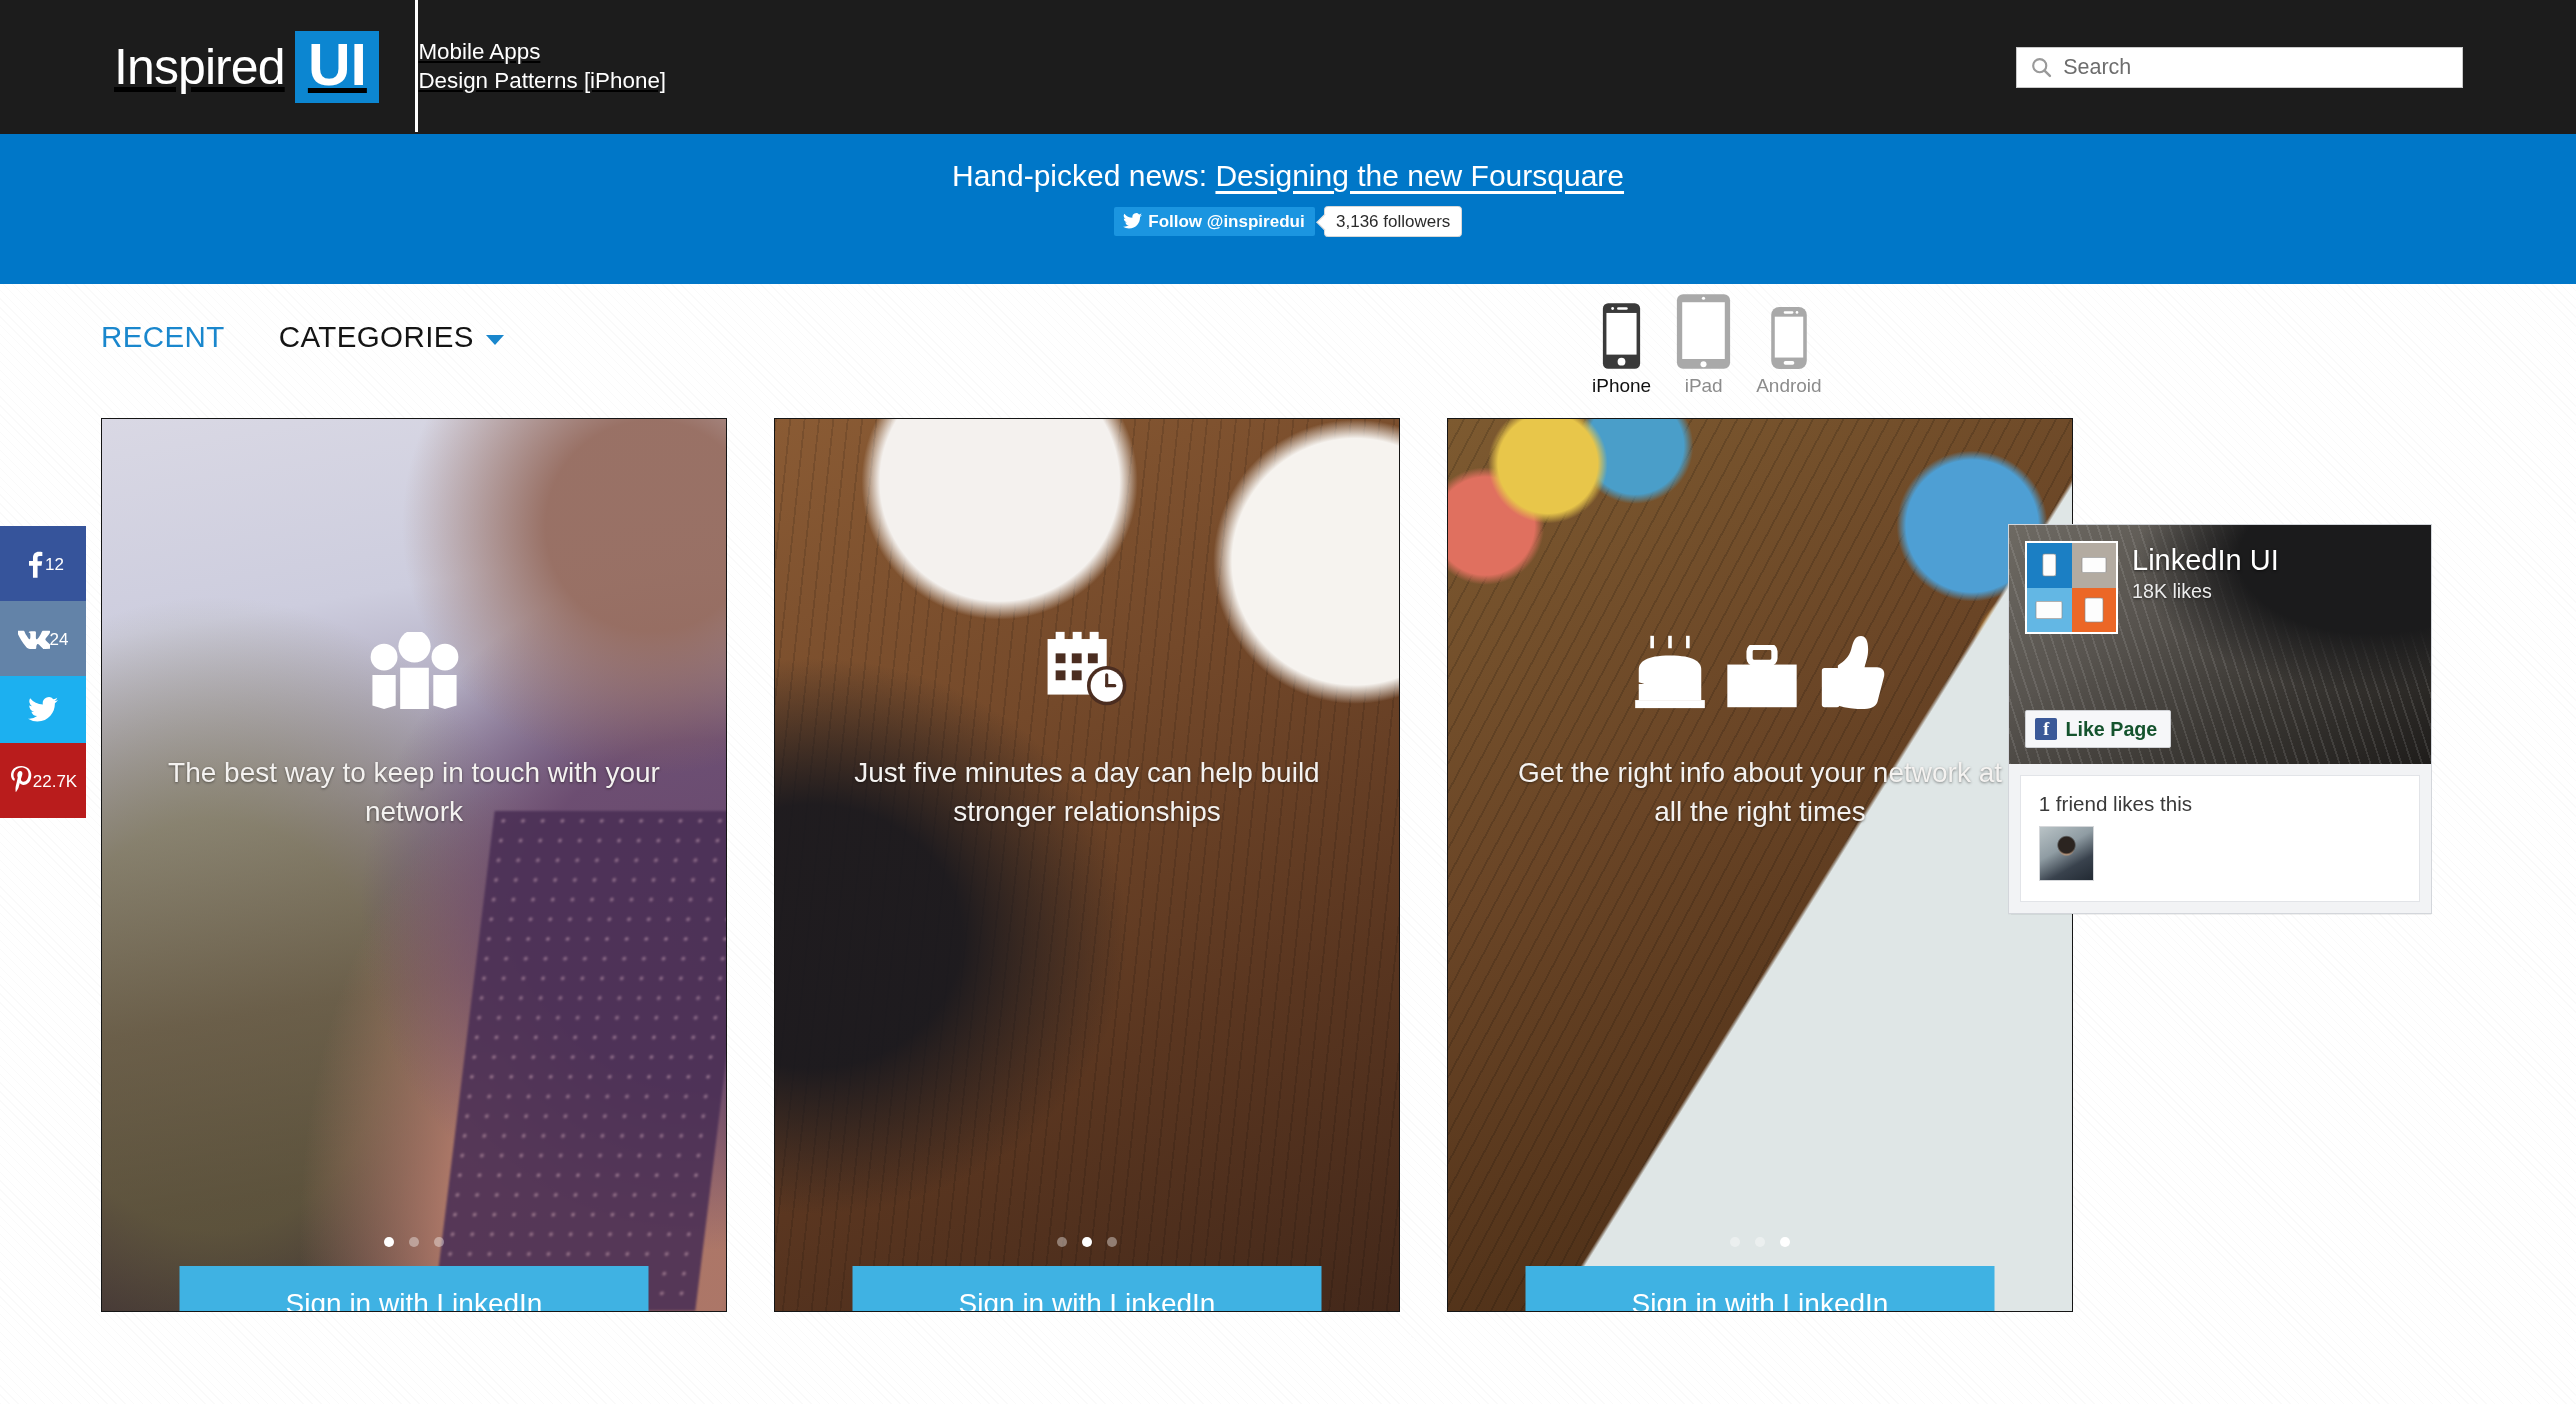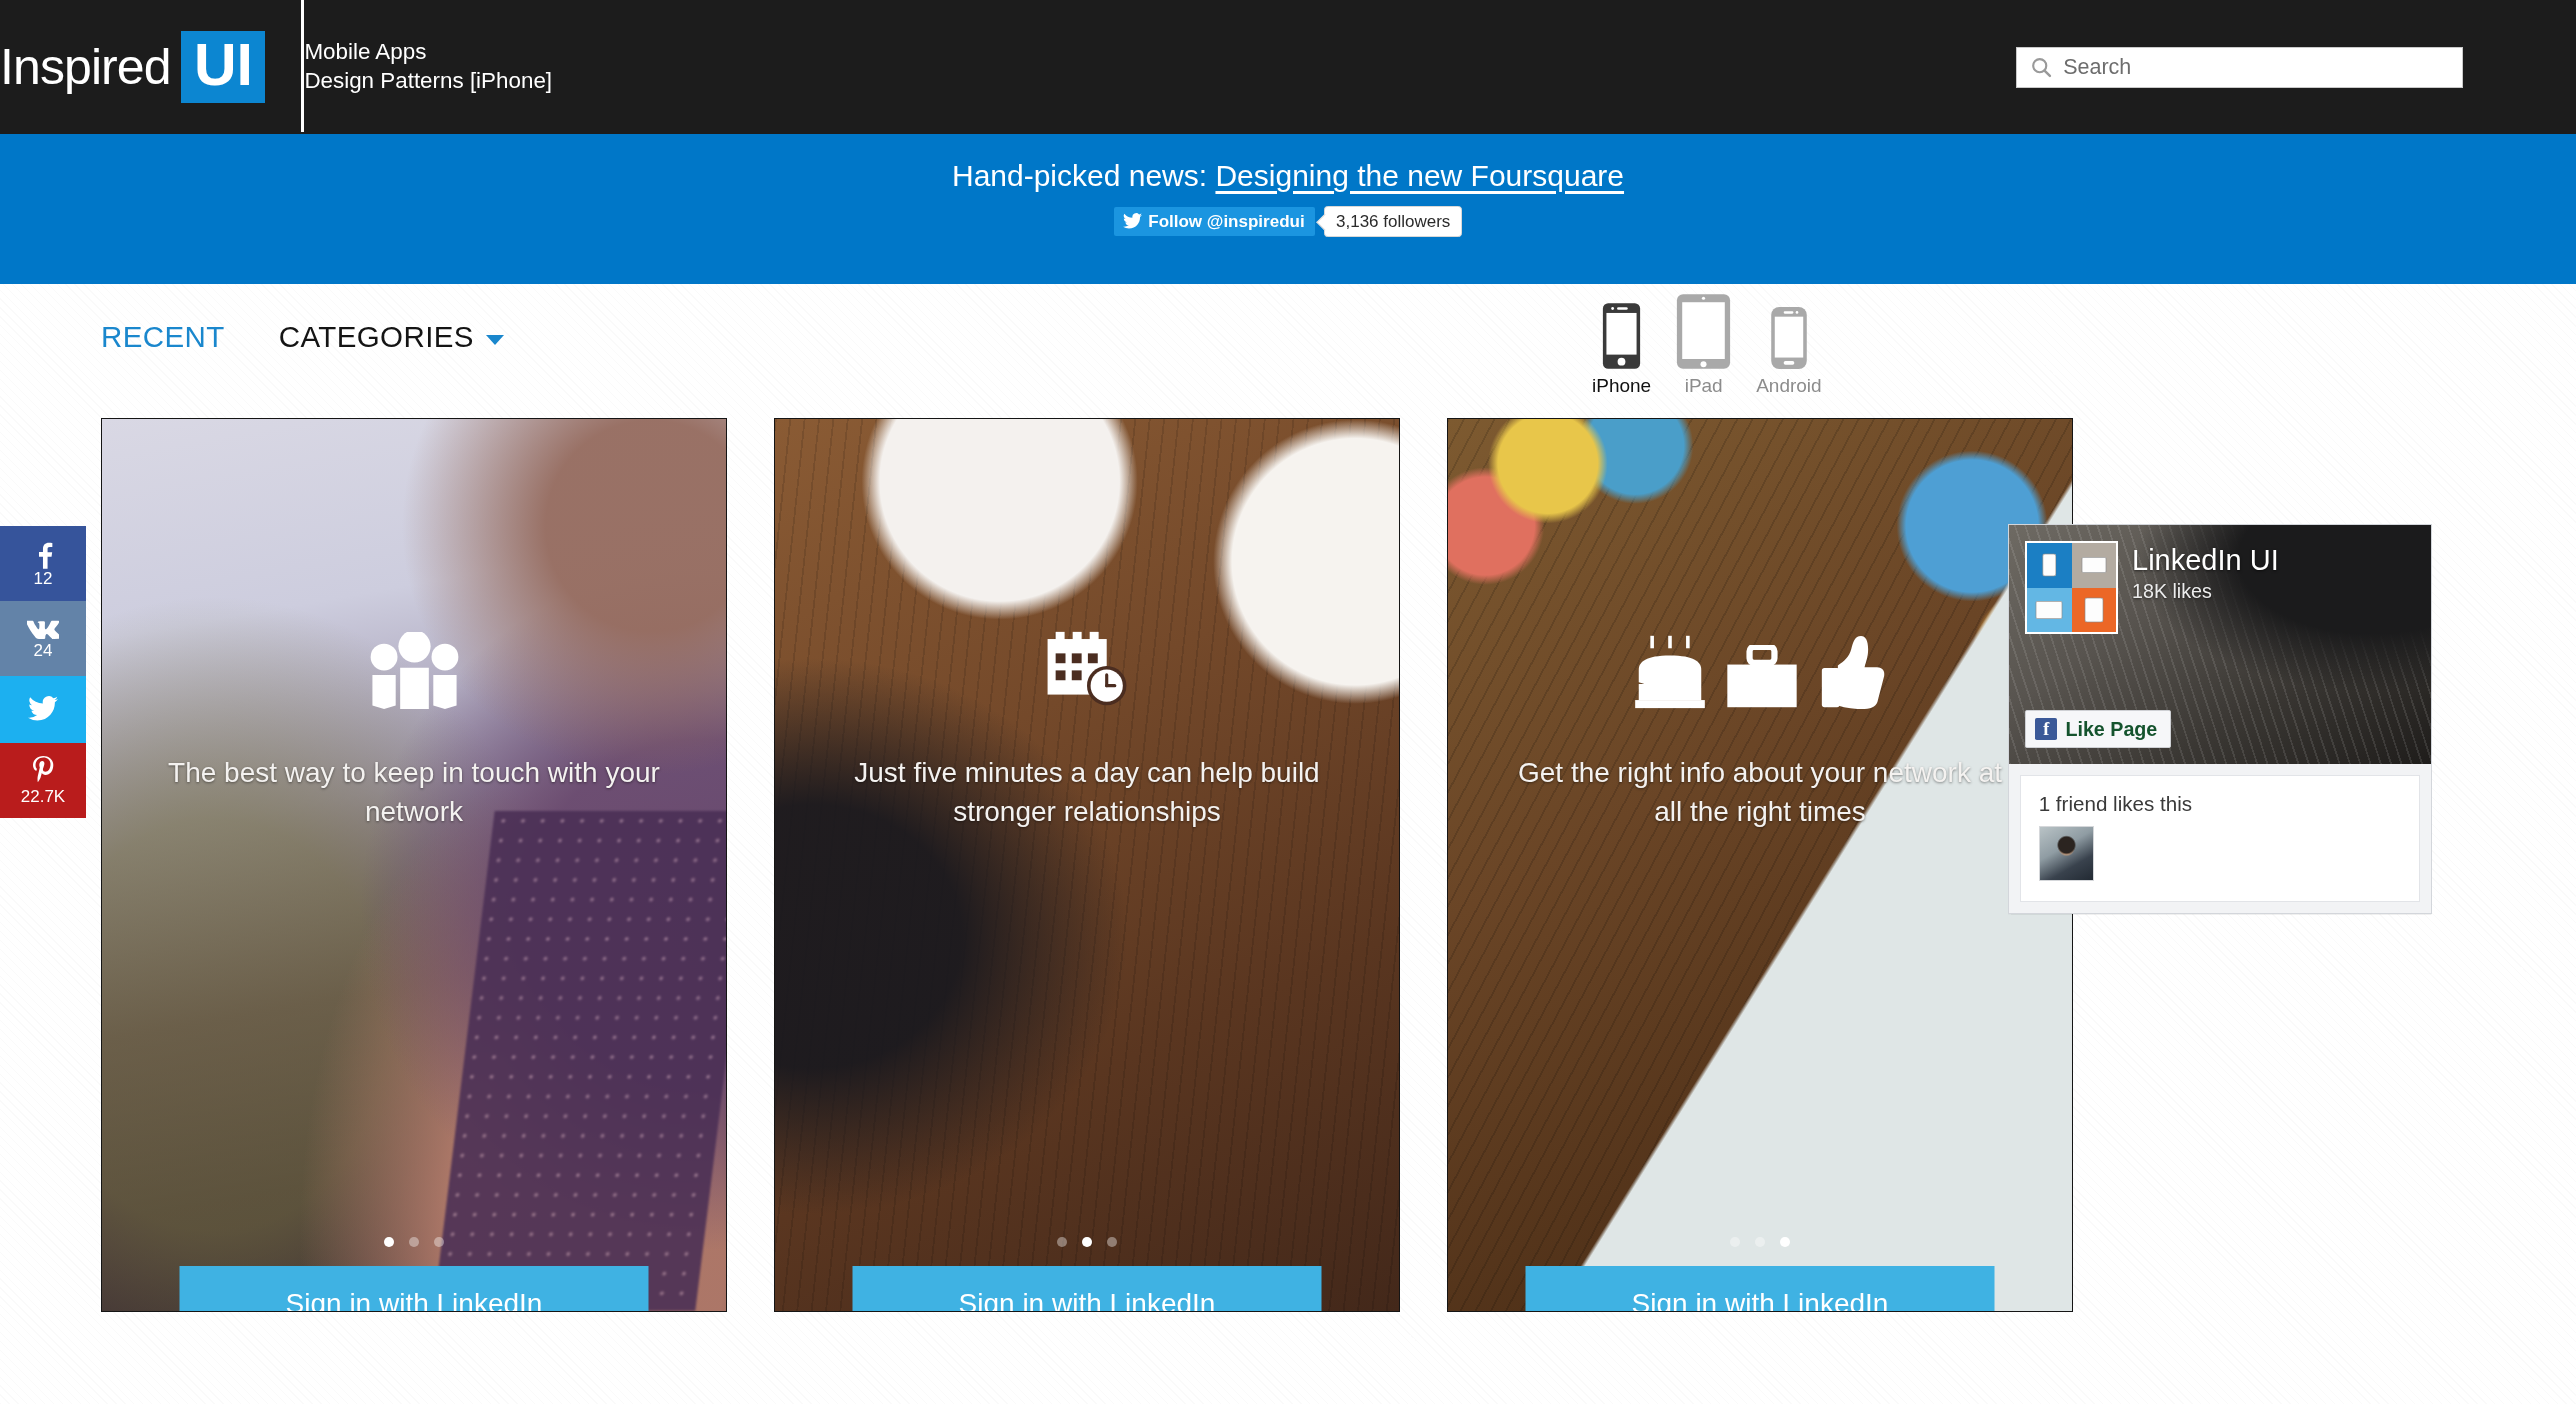--- a/index.html
+++ b/index.html
@@ -27,23 +27,25 @@
   .site-header {
     height: 134px;
     background: #1c1c1c;
     position: relative;
     display: flex;
     align-items: center;
   }
 
   .logo-block {
     position: relative;
+    margin-left: 114px;
     display: flex;
     align-items: center;
     height: 134px;
+    text-decoration: underline;
   }
 
   
   .logo-rule {
     position: absolute;
     left: 301px;
     top: -3.6px;
     width: 2.7px;
     height: 136px;
     background: #ffffff;
@@ -225,21 +227,21 @@
     position: absolute;
     left: 0;
     top: 526px;
     width: 86px;
     z-index: 30;
   }
   .social-btn {
     width: 86px;
     height: 75px;
     display: flex;
-    flex-direction: column;
+    flex-direction: row;
     align-items: center;
     justify-content: center;
     color: #ffffff;
     cursor: pointer;
   }
   .social-btn .cnt {
     font-size: 17px;
     margin-top: 1.8px;
     font-weight: 400;
     line-height: 1;

